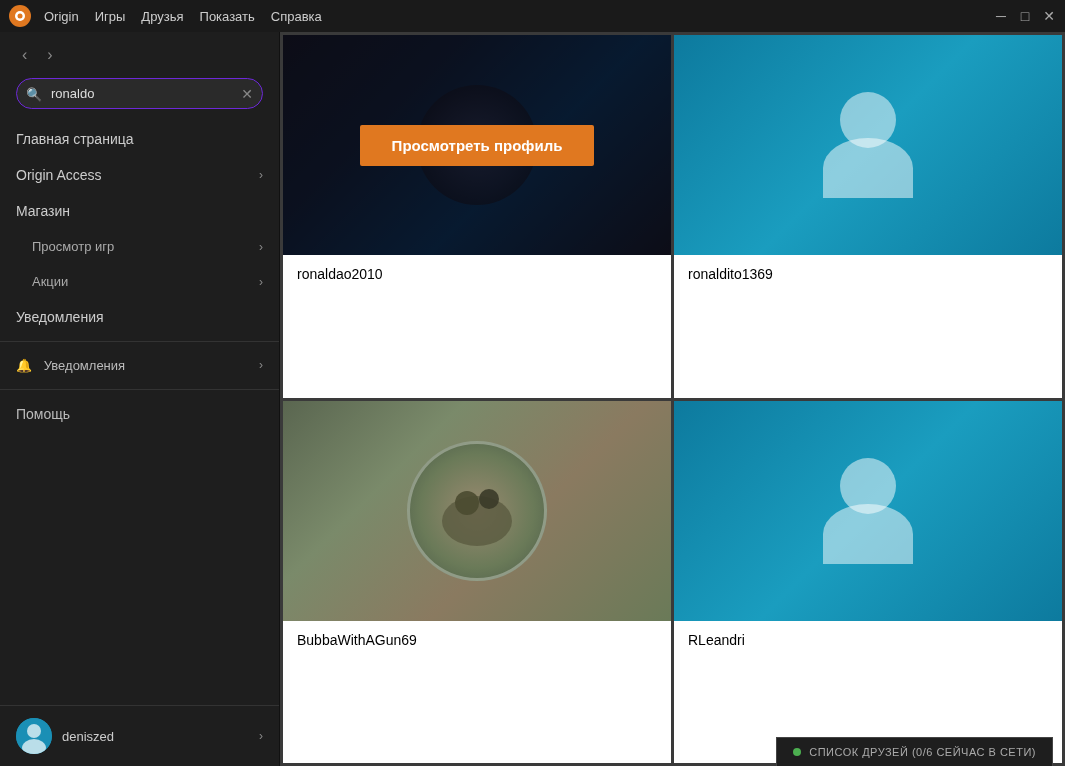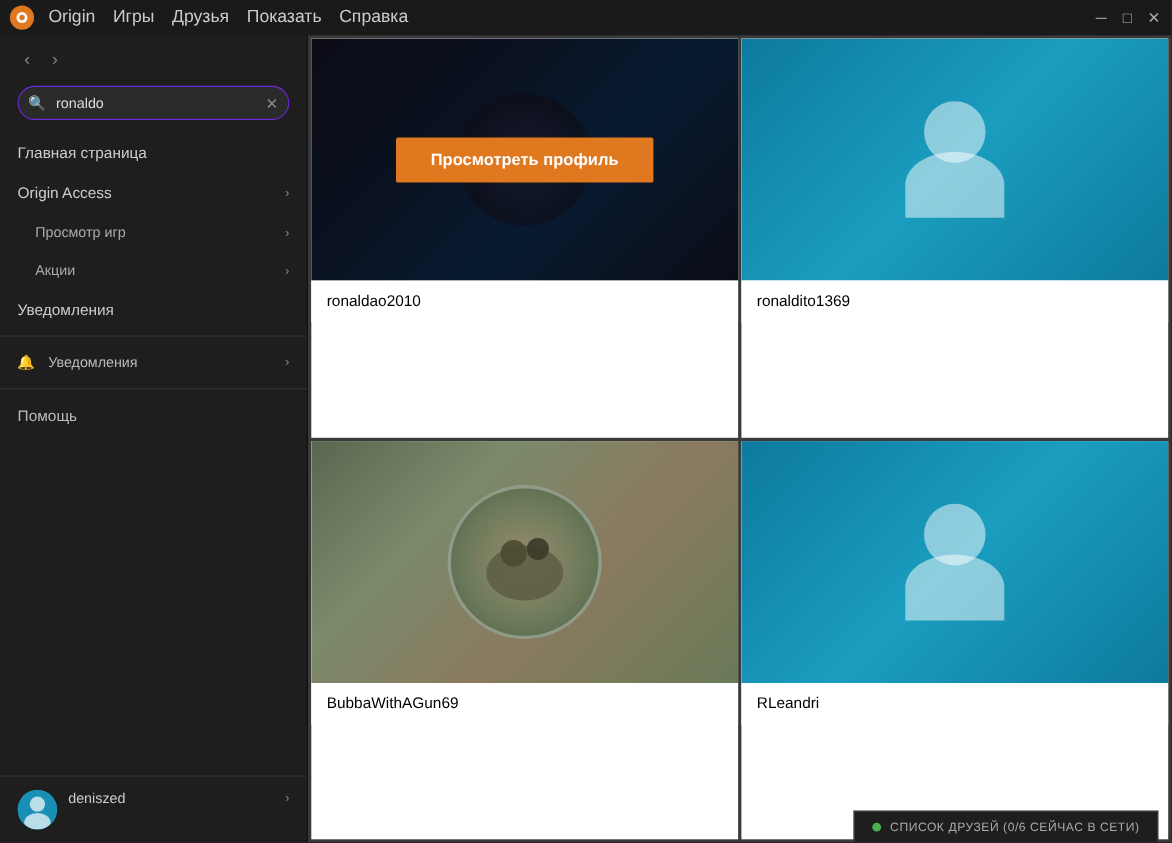--- a/index.html
+++ b/index.html
@@ -34,21 +34,21 @@
       height: 24px;
       flex-shrink: 0;
     }
     .menu-items {
       display: flex;
       gap: 16px;
       margin-left: 8px;
     }
     .menu-item {
       color: #ccc;
-      font-size: 16px;
+      font-size: 13px;
       cursor: pointer;
     }
     .titlebar-controls {
       display: flex;
       gap: 8px;
     }
     .title-btn {
       width: 16px;
       height: 16px;
       border: none;
@@ -152,20 +152,21 @@
       margin: 6px 0;
     }
 
     .sidebar-bottom {
       margin-top: auto;
       border-top: 1px solid #333;
     }
 
     .user-profile {
       display: flex;
+      align-items: center;
       gap: 10px;
       padding: 12px 16px;
       cursor: pointer;
     }
     .user-avatar {
       width: 36px;
       height: 36px;
       border-radius: 50%;
       background: #1a8fb5;
       display: flex;
@@ -407,20 +408,23 @@
       <span class="search-clear">✕</span>
     </div>
 
     <div class="sidebar-item section-header">
       <span>Главная страница</span>
     </div>
     <div class="sidebar-item section-header">
       <span>Origin Access</span>
       <span class="chevron">›</span>
     </div>
+    <div class="sidebar-item section-header">
+      <span>Магазин</span>
+    </div>
     <div class="sidebar-item sub-item">
       <span>Просмотр игр</span>
       <span class="chevron">›</span>
     </div>
     <div class="sidebar-item sub-item">
       <span>Акции</span>
       <span class="chevron">›</span>
     </div>
     <div class="sidebar-item section-header">
       <span>Уведомления</span>

